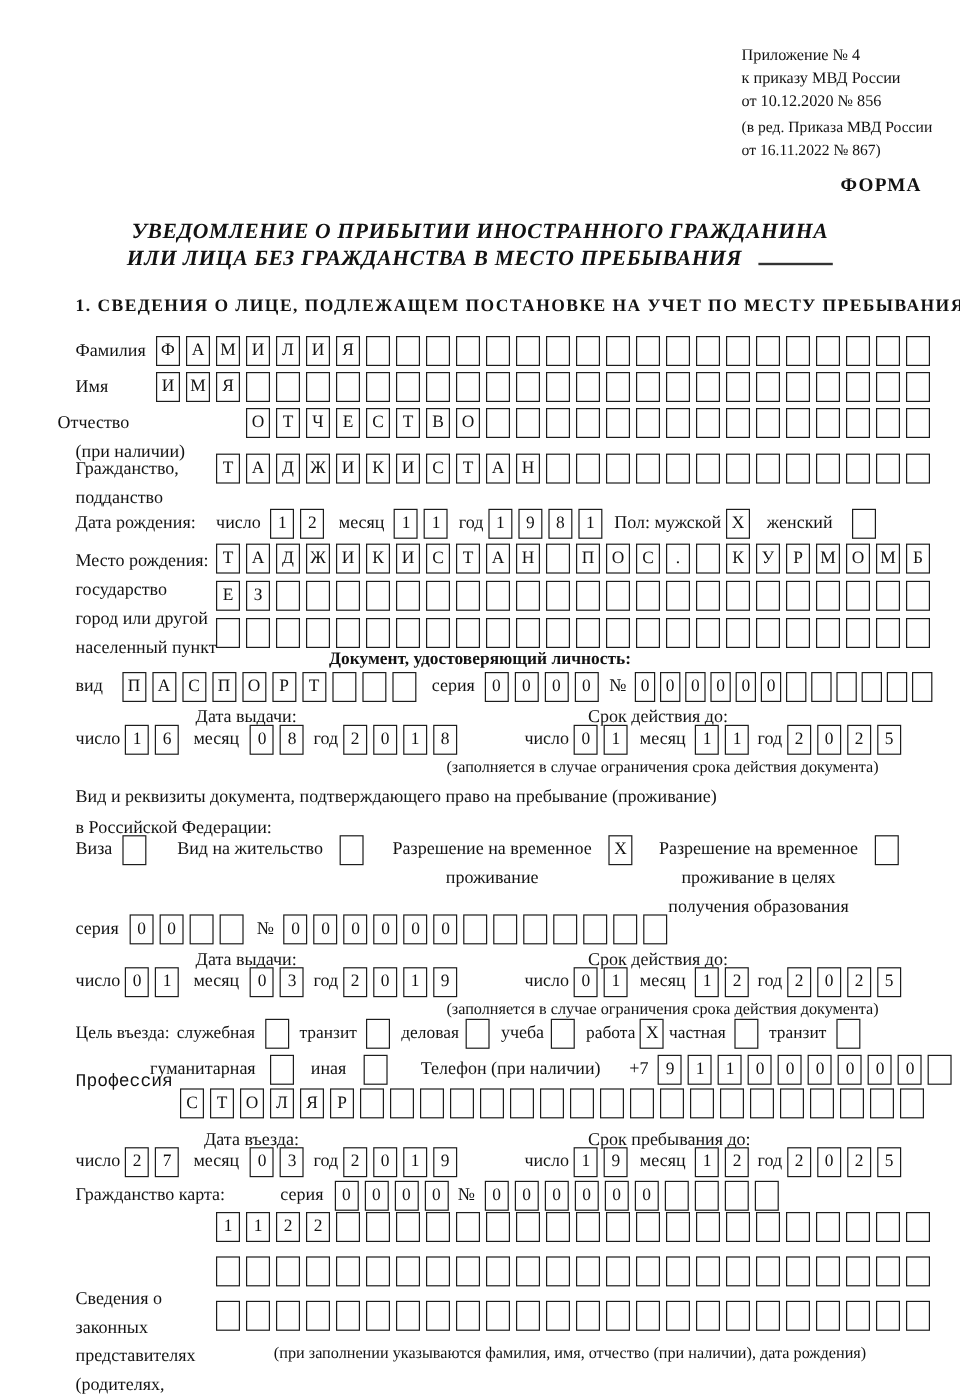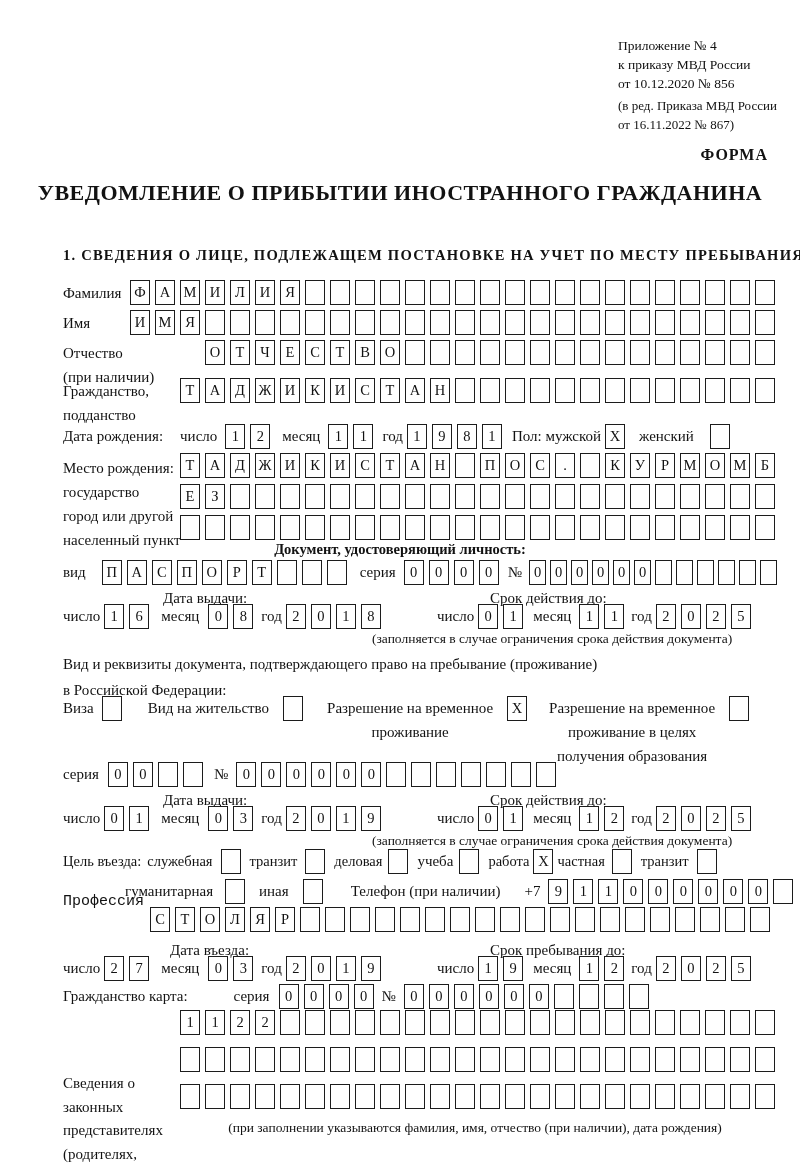--- a/index.html
+++ b/index.html
@@ -5,21 +5,21 @@
   html,body{margin:0;padding:0;background:#fff;}
   #page{position:relative;width:800px;height:1163px;background:#fff;color:#121212;
         font-family:"Liberation Serif","DejaVu Serif",serif;overflow:hidden;}
   .abs{position:absolute;}
   .b{font-weight:bold;}
   .lbl{font-size:15px;line-height:24px;white-space:nowrap;}
   .note{font-size:13.5px;}
   .appendix{font-size:13.5px;line-height:19px;}
   .appendix .amend{font-size:13px;margin-top:3px;}
   .appendix .amend2{font-size:13px;}
-  .title{font-size:22px;font-weight:bold;text-align:center;line-height:23px;letter-spacing:0.5px;}
+  .title{font-size:18px;font-weight:bold;text-align:center;line-height:23px;letter-spacing:0.5px;font-style:italic;}
   .uline{display:inline-block;width:62px;border-bottom:2px solid #333;margin-left:14px;}
   .sect{font-size:14.6px;letter-spacing:1.2px;white-space:nowrap;}
   .boxrow{position:absolute;display:flex;gap:5px;}
   .cells{display:flex;gap:5px;}
   .cell{flex:none;width:20px;height:25px;box-sizing:border-box;border:1.6px solid #1c1c1c;
         display:flex;align-items:center;justify-content:center;font-size:14.5px;background:#fff;}
   .sm{gap:4px;}
   .sm .cell{width:17px;}
   .inline-row{position:absolute;display:flex;align-items:center;font-size:15px;white-space:nowrap;}
   .inline-row .lbl{line-height:25px;}
@@ -36,20 +36,21 @@
     <div>к приказу МВД России</div>
     <div>от 10.12.2020 № 856</div>
     <div class="amend">(в ред. Приказа МВД России</div>
     <div class="amend2">от 16.11.2022 № 867)</div>
   </div>
 
   <div class="abs b" style="top:146px;left:560px;width:208px;text-align:right;font-size:16px;letter-spacing:1px;">ФОРМА</div>
 
   <div class="abs title" style="top:181px;left:0;width:800px;">
     <div>УВЕДОМЛЕНИЕ О ПРИБЫТИИ ИНОСТРАННОГО ГРАЖДАНИНА</div>
+    <div><span>ИЛИ ЛИЦА БЕЗ ГРАЖДАНСТВА В МЕСТО ПРЕБЫВАНИЯ</span><span class="uline"></span></div>
   </div>
 
   <div class="abs b sect" style="top:247px;left:63px;">1. СВЕДЕНИЯ О ЛИЦЕ, ПОДЛЕЖАЩЕМ ПОСТАНОВКЕ НА УЧЕТ ПО МЕСТУ ПРЕБЫВАНИЯ</div>
 
   <div class="abs lbl" style="top:281px;left:63px;">Фамилия</div>
   <div class="boxrow" style="top:280px;left:130px;">
       <span class="cell">Ф</span>
       <span class="cell">А</span>
       <span class="cell">М</span>
       <span class="cell">И</span>
@@ -100,21 +101,21 @@
       <span class="cell"></span>
       <span class="cell"></span>
       <span class="cell"></span>
       <span class="cell"></span>
       <span class="cell"></span>
       <span class="cell"></span>
       <span class="cell"></span>
       <span class="cell"></span>
     </div>
 
-  <div class="abs lbl" style="top:341px;left:63px;">Отчество</div>
+  <div class="abs lbl" style="top:341px;left:48px;">Отчество</div>
   <div class="abs lbl" style="top:365px;left:63px;">(при наличии)</div>
   <div class="boxrow" style="top:340px;left:205px;">
       <span class="cell">О</span>
       <span class="cell">Т</span>
       <span class="cell">Ч</span>
       <span class="cell">Е</span>
       <span class="cell">С</span>
       <span class="cell">Т</span>
       <span class="cell">В</span>
       <span class="cell">О</span>

